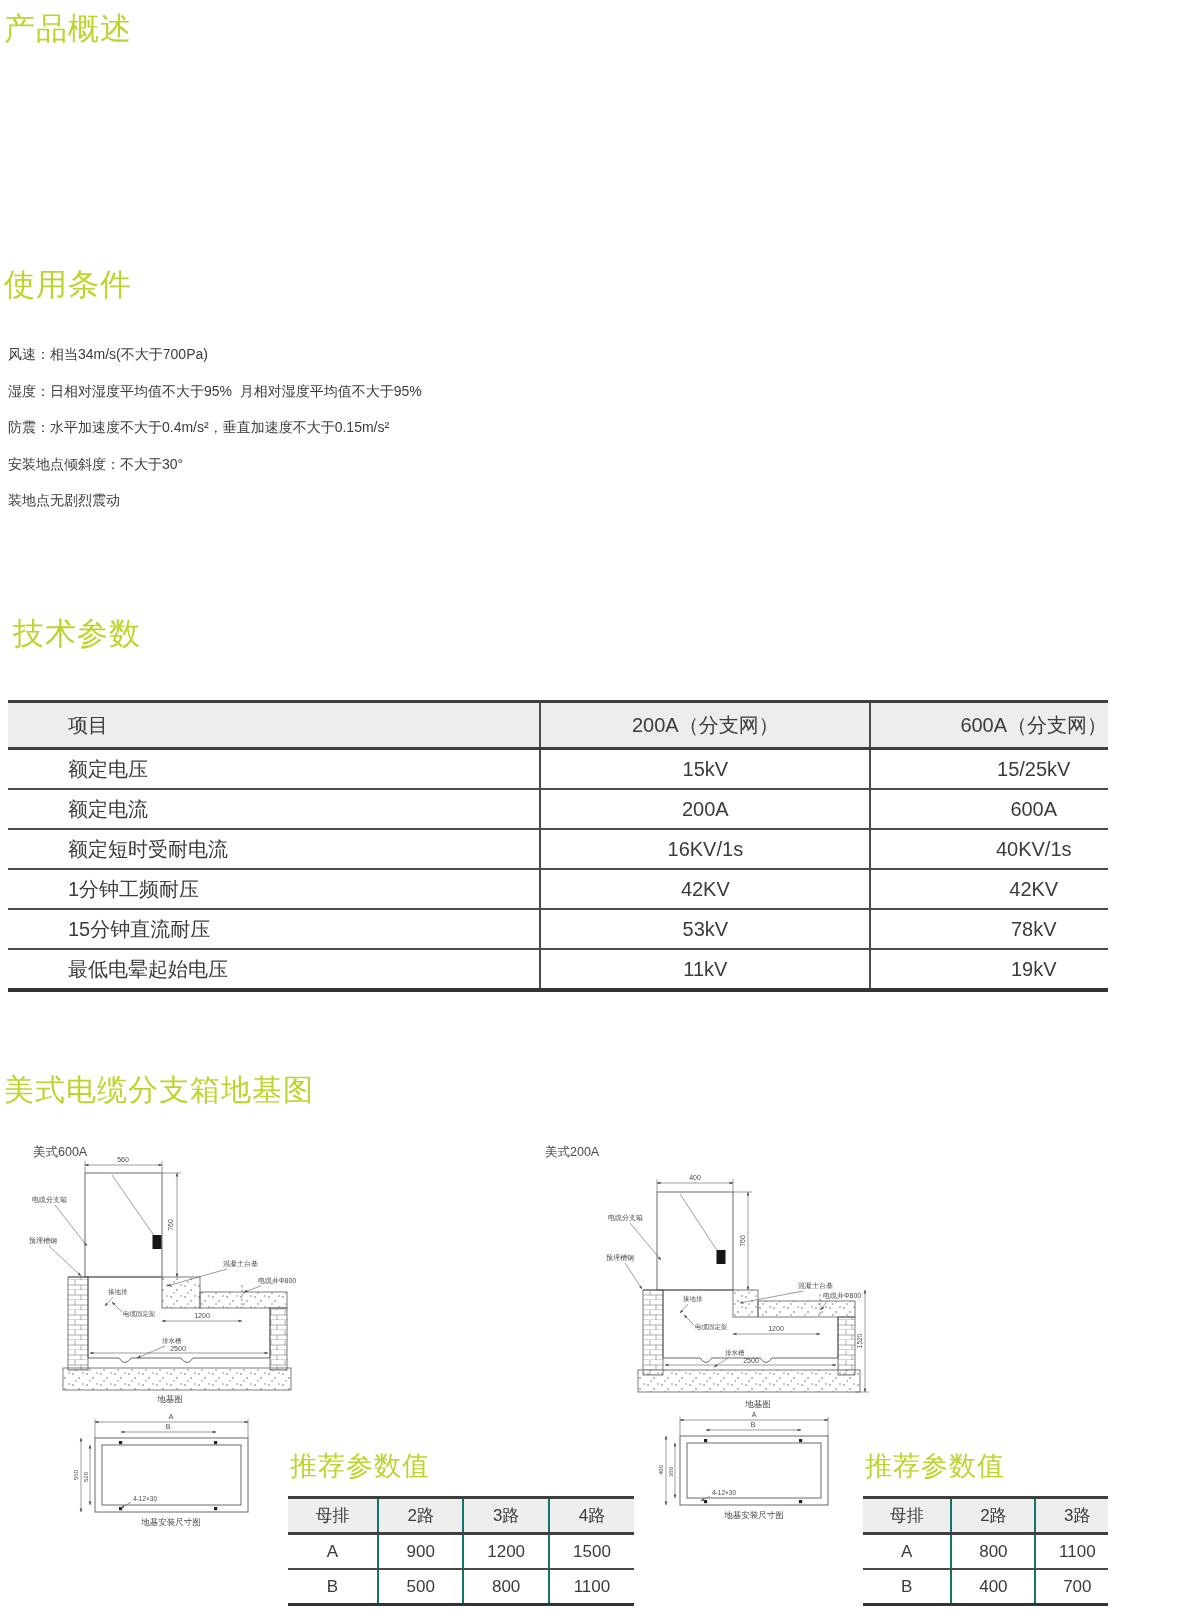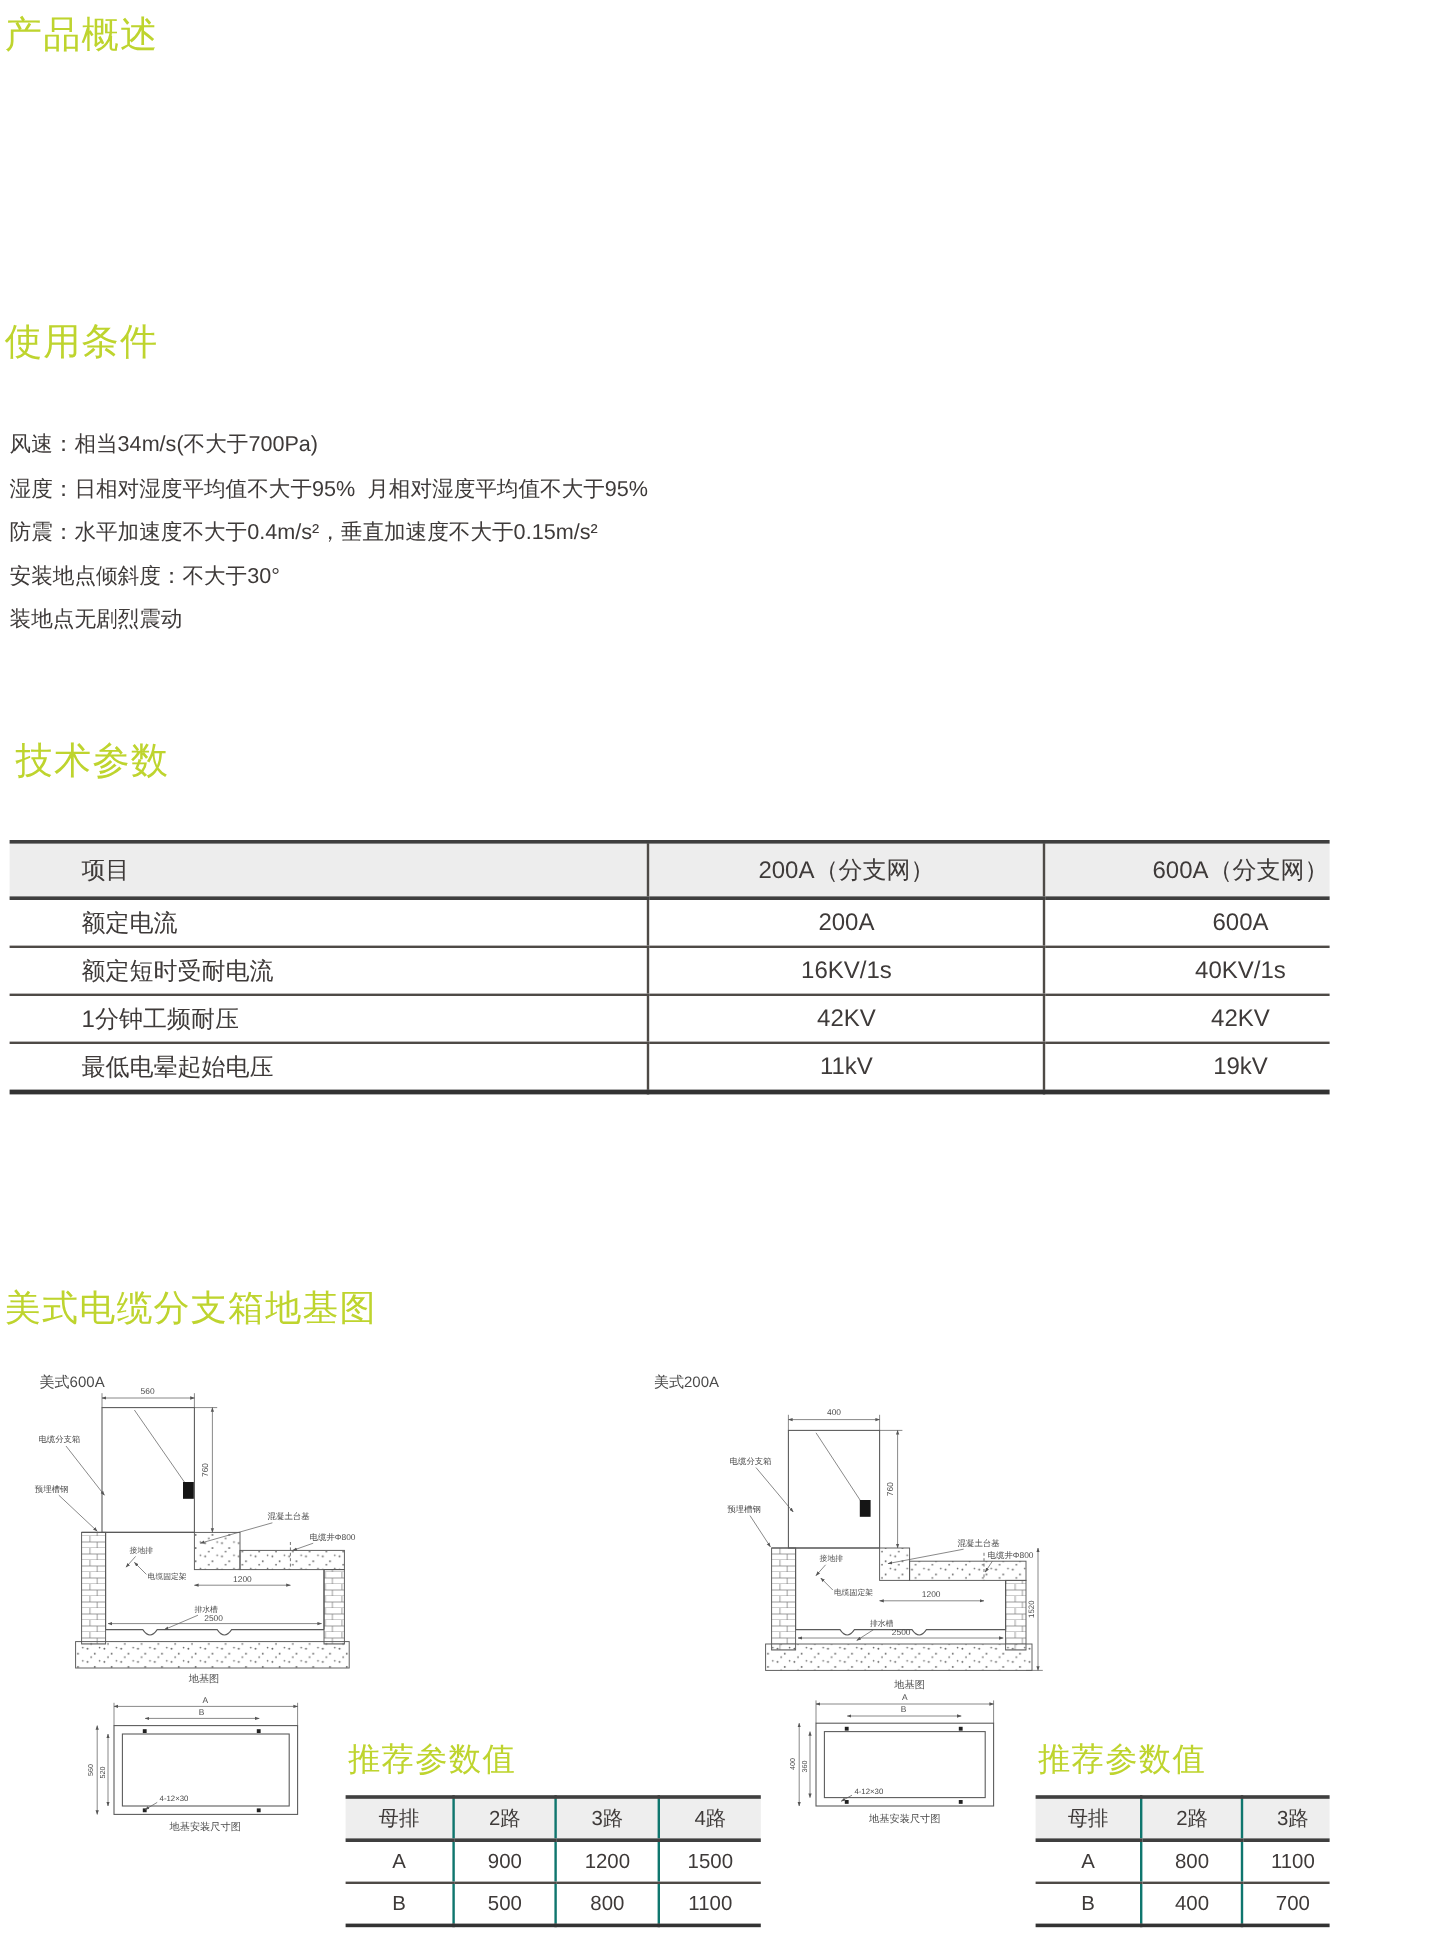--- a/index.html
+++ b/index.html
@@ -9,21 +9,21 @@
   }
   .abs { position:absolute; }
   .green-h { color:#bed42e; font-size:31px; letter-spacing:1px; white-space:nowrap; }
   .green-h.small { font-size:27px; }
 
   .overview-body {
     left:8px; top:72px; width:1190px;
     font-size:21.5px; line-height:34px; text-align:justify; text-indent:2em;
     white-space:pre-wrap;
   }
-  .cond-lines { left:8px; top:352px; width:1100px; font-size:18px; }
+  .cond-lines { left:8px; top:336px; width:1100px; font-size:14px; }
   .cond-line { line-height:36.5px; white-space:pre-wrap; }
 
   
   .tech-table {
     position:absolute; left:8px; top:700px; width:1188px;
     border-collapse:collapse; table-layout:fixed;
     font-size:20px; color:#3e3a39;
     border-top:3px solid #3f3f3f; border-bottom:4px solid #333333;
   }
   .tech-table th {
@@ -82,33 +82,43 @@
       </colgroup>
   <thead>
         <tr>
           <th>项目</th>
           <th>200A（分支网）</th>
           <th>600A（分支网）</th>
         </tr>
       </thead>
       <tbody>
         <tr>
+          <td>额定电压</td>
+          <td>15kV</td>
+          <td>15/25kV</td>
+        </tr>
+        <tr>
           <td>额定电流</td>
           <td>200A</td>
           <td>600A</td>
         </tr>
         <tr>
           <td>额定短时受耐电流</td>
           <td>16KV/1s</td>
           <td>40KV/1s</td>
         </tr>
         <tr>
           <td>1分钟工频耐压</td>
           <td>42KV</td>
           <td>42KV</td>
+        </tr>
+        <tr>
+          <td>15分钟直流耐压</td>
+          <td>53kV</td>
+          <td>78kV</td>
         </tr>
         <tr>
           <td>最低电晕起始电压</td>
           <td>11kV</td>
           <td>19kV</td>
         </tr>
       </tbody>
     </table>
 
   <div class="abs green-h" style="left:4px; top:1070px; font-size:30px;">美式电缆分支箱地基图</div>

